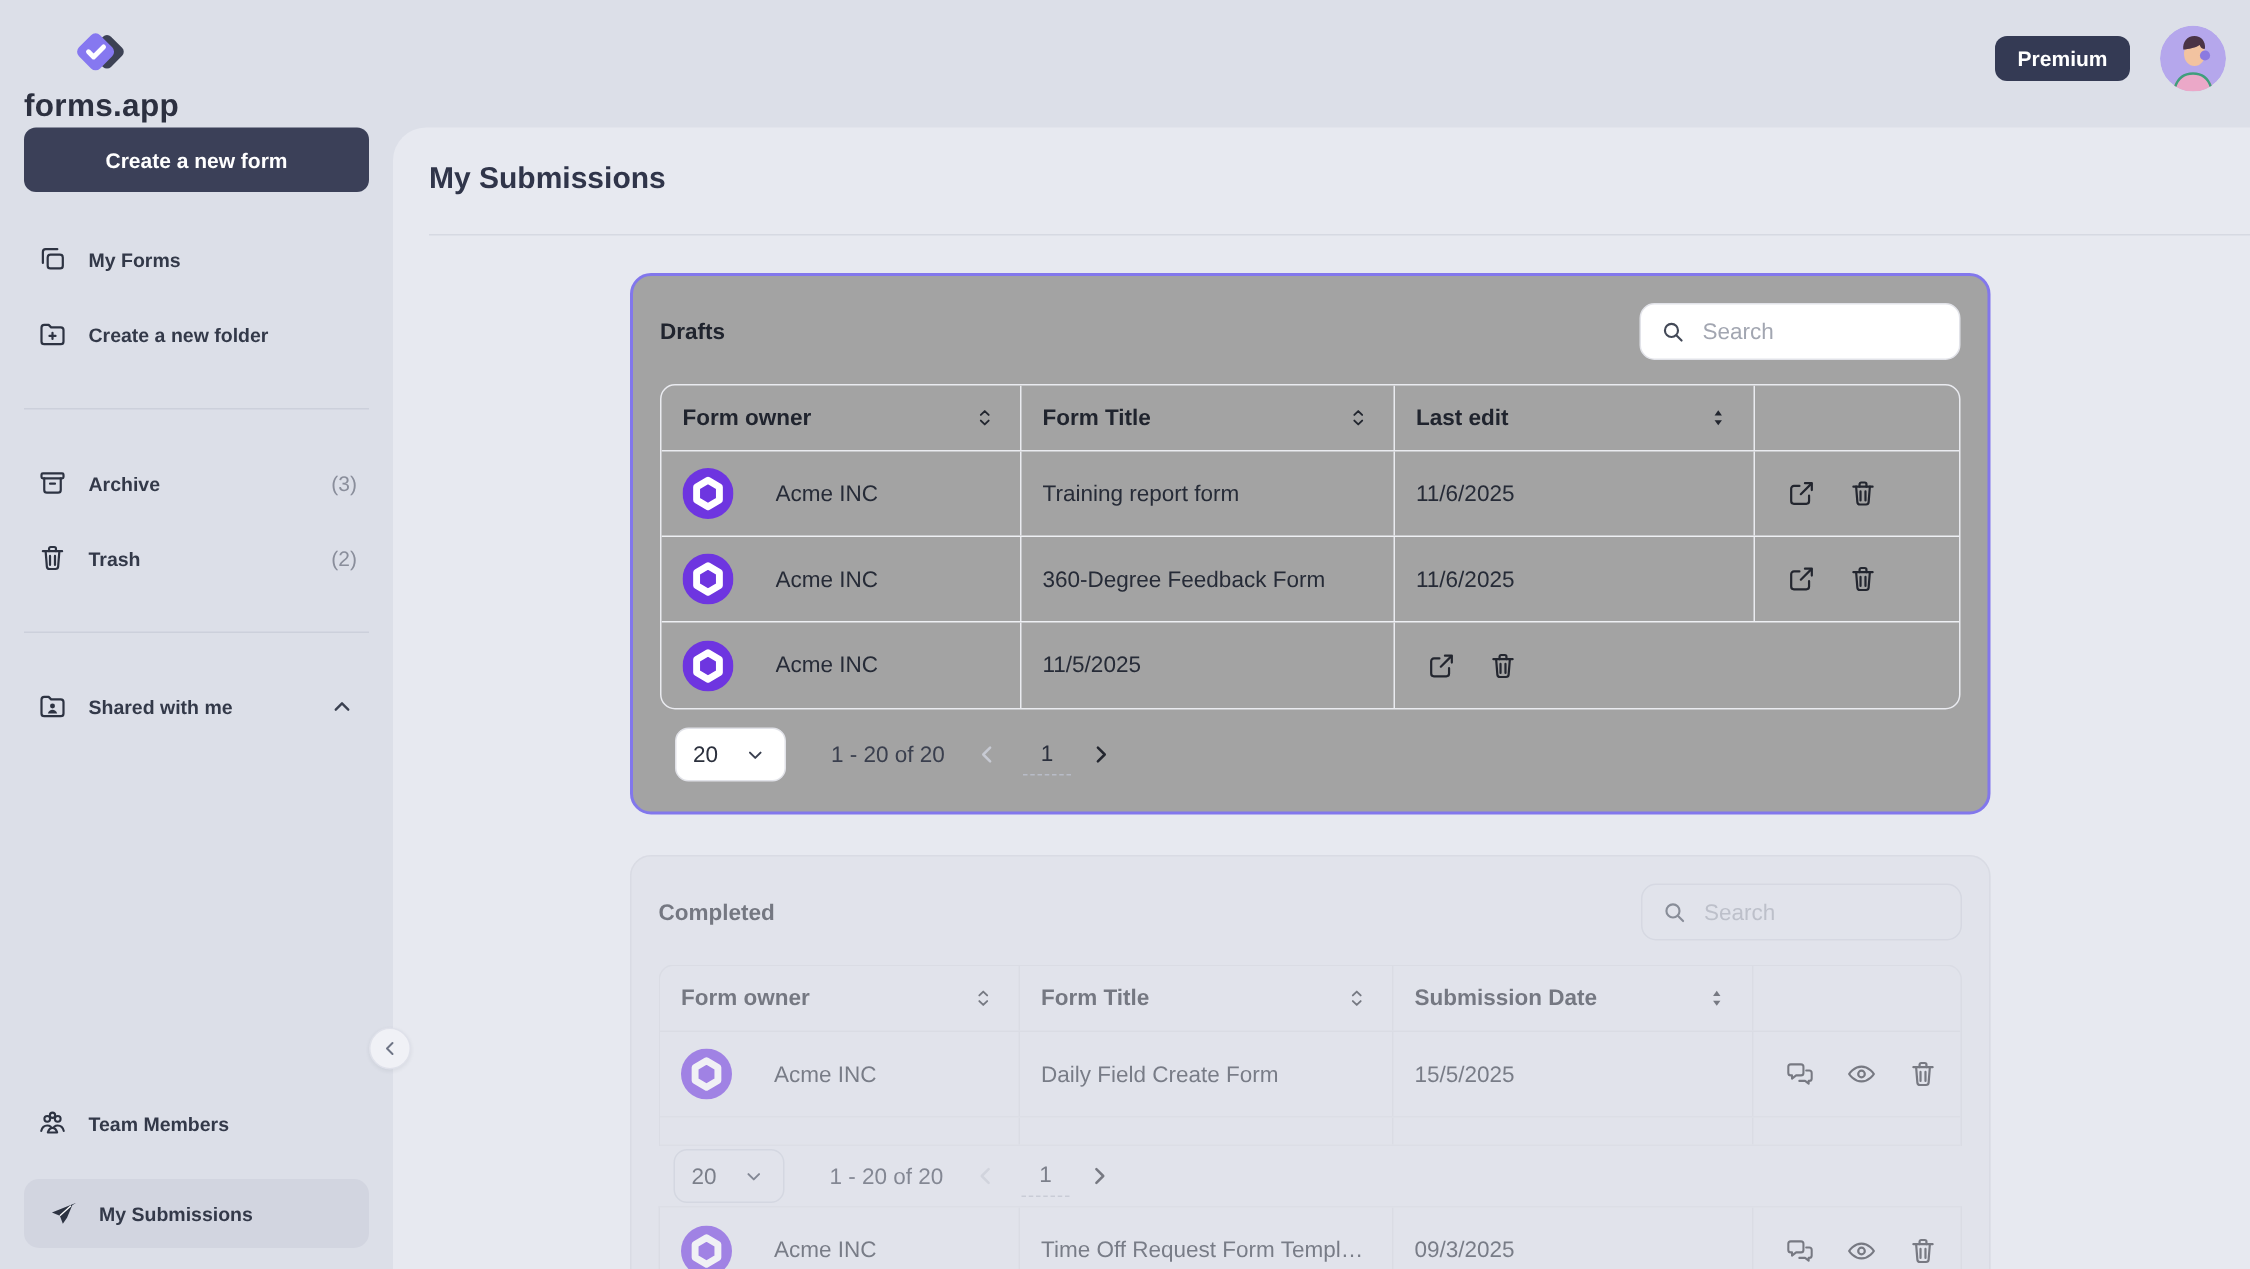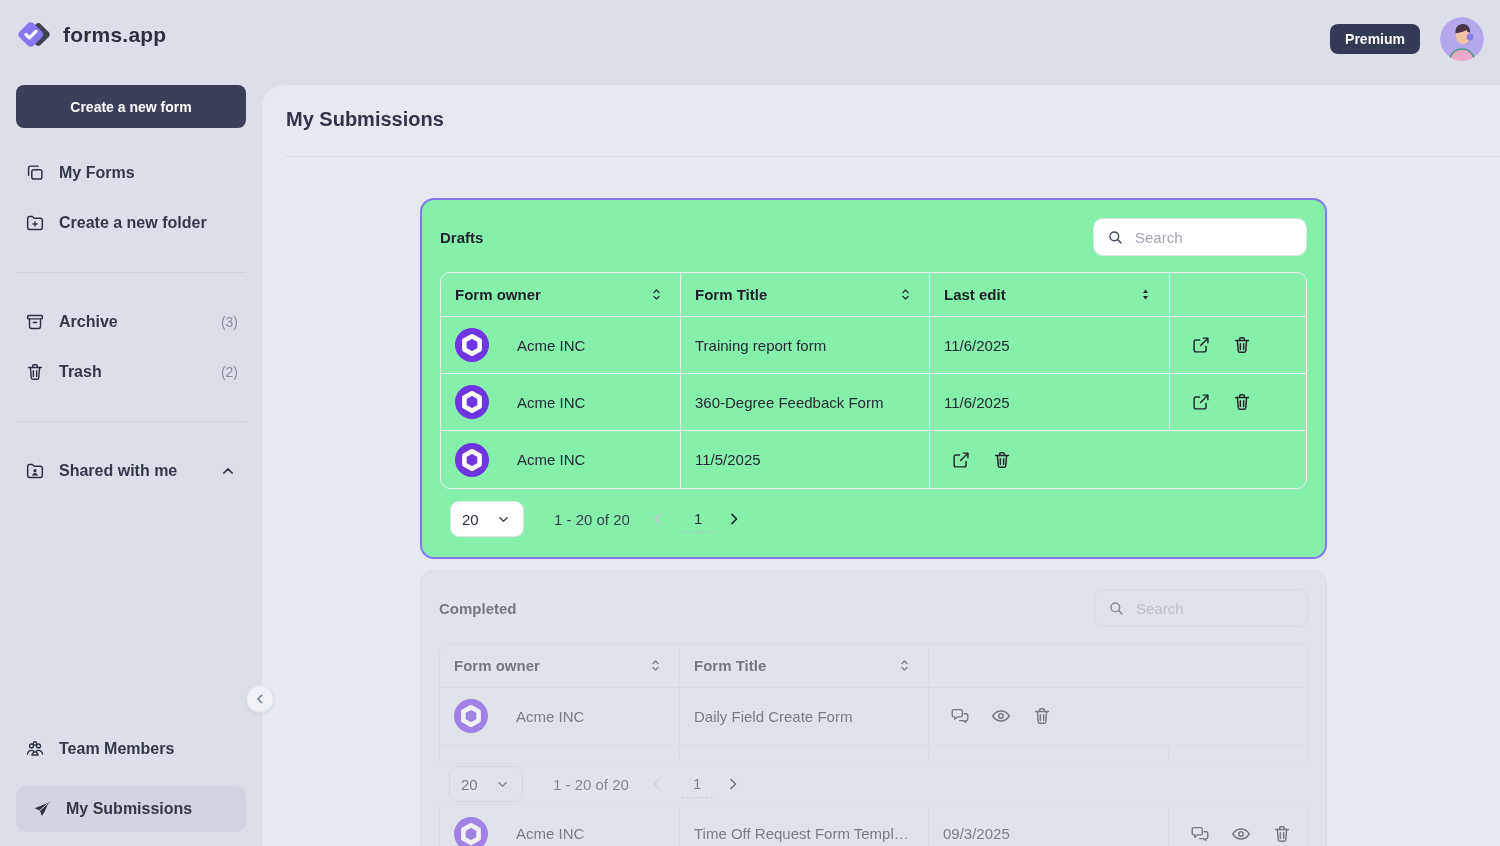--- a/index.html
+++ b/index.html
@@ -7,54 +7,54 @@
   body {
     position:relative; overflow:hidden;
     background:#dcdfe8;
     font-family:"Liberation Sans", sans-serif;
     color:#2e3342;
   }
   svg { display:block; }
 
   
   .header { position:absolute; top:0; left:0; right:0; height:85px; }
-  .brand { position:absolute; left:16px; top:20px; display:flex; align-items:center; gap:9px; }
+  .brand { position:absolute; left:16px; top:20px; display:flex; align-items:center; gap:9px;flex-direction:column; }
   .brand-name { font-size:21px; font-weight:800; color:#2c3040; letter-spacing:.2px; }
   .premium-btn {
     position:absolute; right:80px; top:24px; height:30px; padding:0 15px;
     background:#343a54; color:#fff; border:none; border-radius:8px;
     font-size:14px; font-weight:700; font-family:inherit; display:flex; align-items:center; cursor:pointer;
   }
   .user-avatar { position:absolute; right:16px; top:17px; width:44px; height:44px; border-radius:50%; overflow:hidden; cursor:pointer; }
 
   
   .sidebar { position:absolute; left:0; top:85px; bottom:0; width:262px; padding:0 16px; }
   .create-form-btn {
     width:100%; height:43px; background:#3b4058; color:#fff; border:none; border-radius:8px;
     font-size:14px; font-weight:700; font-family:inherit; cursor:pointer;
   }
   .side-nav { margin-top:20px; }
   .side-item { display:flex; align-items:center; gap:13px; height:50px; padding:0 8px; cursor:pointer; color:#2d3342; }
-  .side-item .lbl { font-size:16px; font-weight:700; color:#333949; }
+  .side-item .lbl { font-size:13px; font-weight:700; color:#333949; }
   .side-item .count { margin-left:auto; font-size:14px; font-weight:500; color:#8a8e9b; }
   .side-item .chev { margin-left:auto; color:#3a4050; }
   .side-divider { height:1px; background:#ccd0db; margin:24px 0; }
   .side-bottom { position:absolute; left:16px; right:16px; bottom:14px; }
   .side-pill { background:#d2d5e0; border-radius:10px; height:46px; }
   .side-bottom .side-item.plain { height:50px; margin-bottom:12px; }
   .side-pill .side-item { height:46px; padding:0 16px; }
 
   
   .main { position:absolute; left:262px; top:85px; right:0; bottom:0; background:#e7e9f0; border-top-left-radius:22px; }
   .page-title { position:absolute; left:24px; top:23px; font-size:20px; font-weight:700; color:#30354a; }
   .title-divider { position:absolute; left:24px; right:0; top:71px; height:1px; background:#d6d9e2; }
 
   
   .card { position:absolute; left:158px; width:907px; border-radius:14px; padding:18px; }
-  .card.drafts { top:97px; height:361px; background:#86efac; border:2px solid #8277ec;margin-top:16px; }
+  .card.drafts { top:97px; height:361px; background:#a3a3a3; border:2px solid #8277ec; }
   .card.completed { top:485px; height:430px; background:#e4e6ed; border:1px solid #d6d8e0; }
 
   .card-head { display:flex; align-items:center; justify-content:space-between; height:38px; }
   .card-title { font-size:15px; font-weight:700; color:#20242e; }
   .searchbox { display:flex; align-items:center; gap:10px; width:214px; height:38px; border:1px solid #e2e3e9; border-radius:10px; padding:0 12px; background:#fff; }
   .card.completed .searchbox { background:transparent; border-color:#cfd2dc; }
   .searchbox input { border:none; outline:none; background:transparent; width:100%; font-size:15px; font-family:inherit; color:#2e3342; }
   .searchbox input::placeholder { color:#a2a6b1; }
   .searchbox .sicon { color:#434957; flex:none; }
 
@@ -473,34 +473,45 @@
             </span>
         </div>
         <div class="cell">
           <span class="th-label">Form Title</span>
           <span class="sort-ic">
               <svg width="19" height="19" viewBox="0 0 24 24">
                 <use href="#i-sort-outline"></use>
               </svg>
             </span>
         </div>
+        <div class="cell">
+          <span class="th-label">Submission Date</span>
+          <span class="sort-ic">
+              <svg width="19" height="19" viewBox="0 0 24 24">
+                <use href="#i-sort-solid"></use>
+              </svg>
+            </span>
+        </div>
         <div class="cell"></div>
       </div>
 
       <div class="tr row">
         <div class="cell owner-cell">
           <span class="owner-badge">
               <svg width="34" height="34" viewBox="0 0 34 34">
                 <use href="#i-owner-badge"></use>
               </svg>
             </span>
           <span class="cell-text">Acme INC</span>
         </div>
         <div class="cell">
             <span class="cell-text">Daily Field Create Form</span>
+          </div>
+        <div class="cell">
+            <span class="cell-text">15/5/2025</span>
           </div>
         <div class="cell actions-cell">
           <button class="act-btn">
               <svg width="22" height="22" viewBox="0 0 24 24">
                 <use href="#i-chat"></use>
               </svg>
             </button>
           <button class="act-btn">
               <svg width="22" height="22" viewBox="0 0 24 24">
                 <use href="#i-eye"></use>

